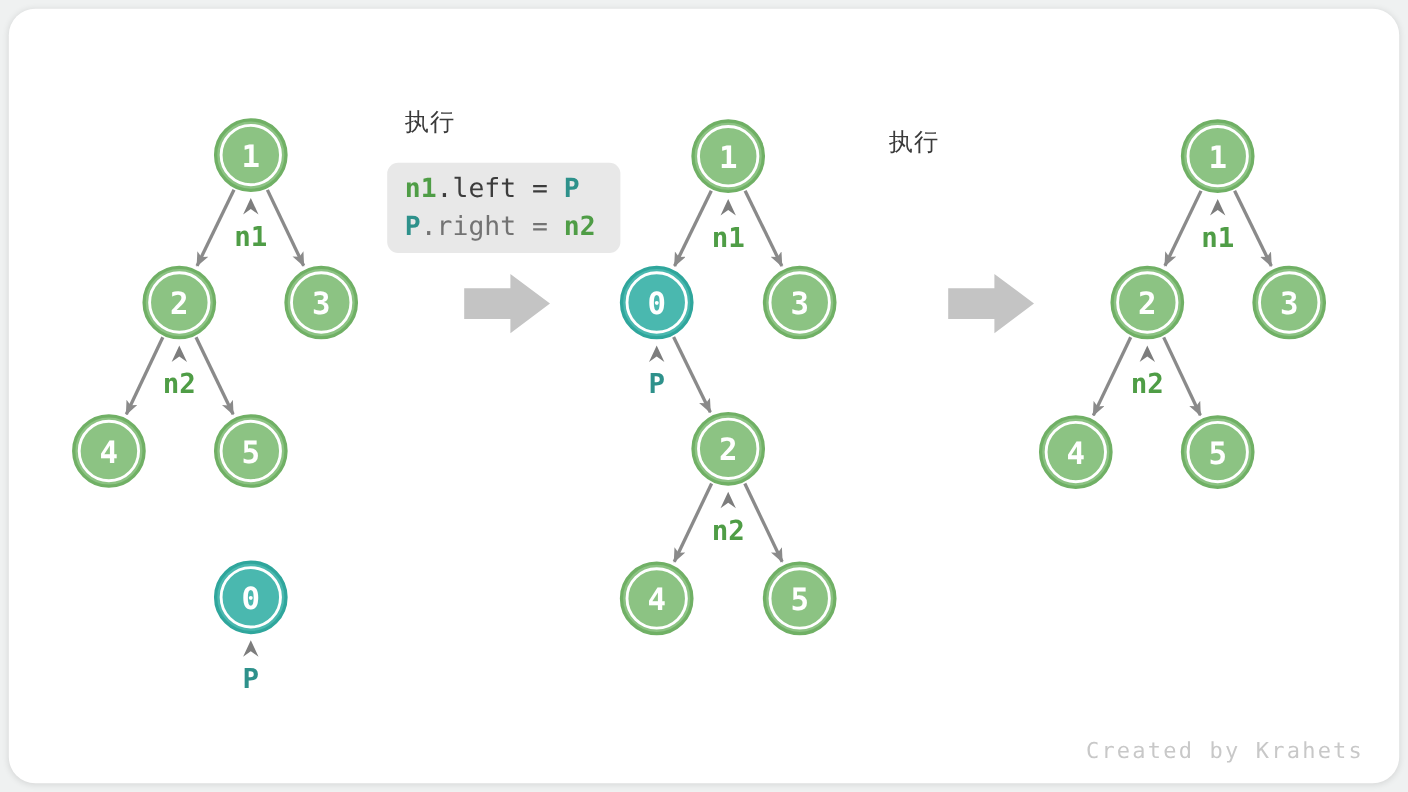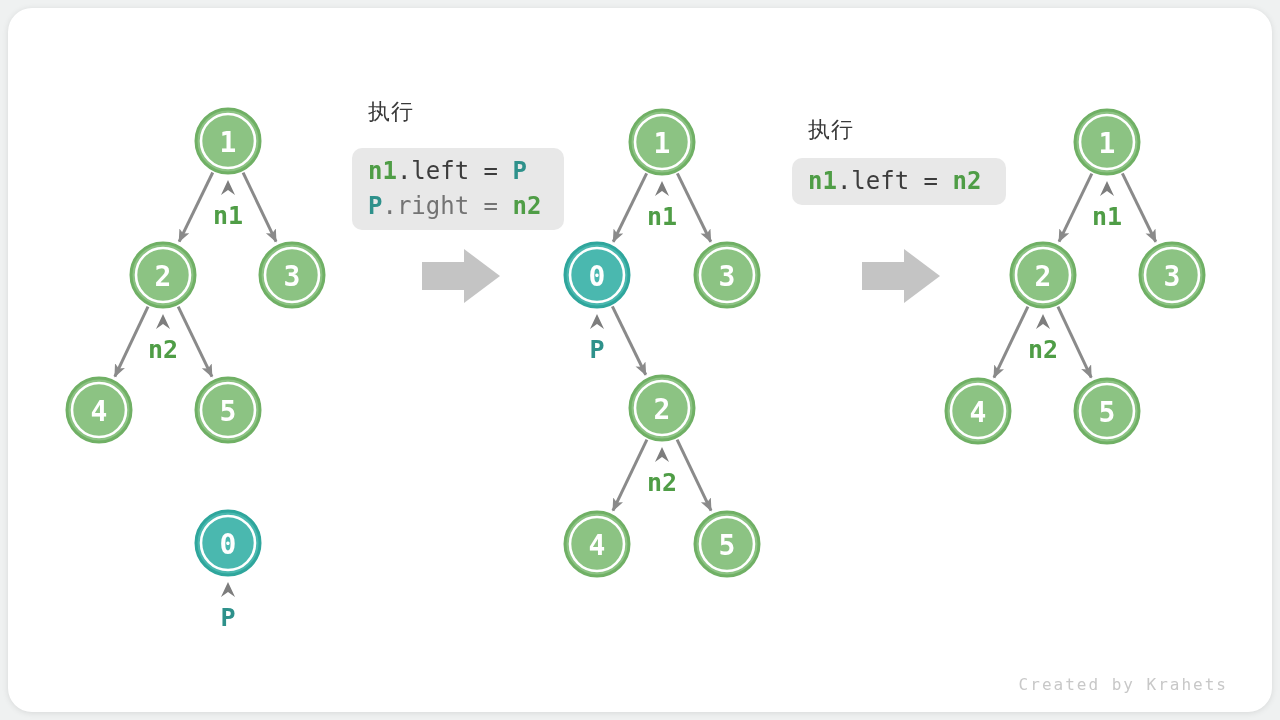--- a/index.html
+++ b/index.html
@@ -26,23 +26,23 @@
   }
   .code-box{
     position:absolute;background:var(--code-bg);border-radius:10px;
     padding:6px 16px;font-family:"DejaVu Sans Mono","Liberation Mono",monospace;
     font-size:24px;line-height:35px;color:var(--code-plain);
   }
   .code-line{white-space:pre;}
   .code-line .green{font-weight:bold;}
   .code-line .teal{font-weight:bold;}
   .watermark{
-    position:absolute;right:52px;bottom:26px;
+    position:absolute;right:40px;bottom:26px;
     font-family:"DejaVu Sans Mono","Liberation Mono",monospace;
-    font-size:16px;color:var(--watermark);letter-spacing:2px;
+    font-size:20px;color:var(--watermark);letter-spacing:2px;
   }
 </style>
 </head>
 <body>
 
 <div class="card"></div>
 
 <svg id="tree-svg" width="1280" height="720">
     <defs>
       <marker id="ah" markerUnits="userSpaceOnUse" markerWidth="14" markerHeight="12" refX="12" refY="5.5" orient="auto">
@@ -193,18 +193,15 @@
     </g>
   </svg>
 
 <div class="overlay" id="code-blocks">
     <div class="exec-title" style="left: 368px; top: 97px;">执行</div>
     <div class="code-box" style="left: 352px; top: 148px; width: 212px; height: 82px;">
       <div class="code-line"><span class="green" style="color: rgb(79, 157, 70);">n1</span><span class="plain" style="color: rgb(60, 60, 60);">.left = </span><span class="teal" style="color: rgb(46, 145, 139);">P</span></div>
       <div class="code-line"><span class="teal" style="color: rgb(46, 145, 139);">P</span><span class="plain" style="color: #737373;">.right = </span><span class="green" style="color: rgb(79, 157, 70);">n2</span></div>
     </div>
     <div class="exec-title" style="left: 808px; top: 115px;">执行</div>
-    <div class="code-box" style="left: 792px; top: 158px; width: 214px; height: 47px;">
-      <div class="code-line"><span class="green" style="color: rgb(79, 157, 70);">n1</span><span class="plain" style="color: rgb(60, 60, 60);">.left = </span><span class="green" style="color: rgb(79, 157, 70);">n2</span></div>
-    </div>
   </div>
 
 <div class="watermark">Created by Krahets</div>
 
 </body></html>

